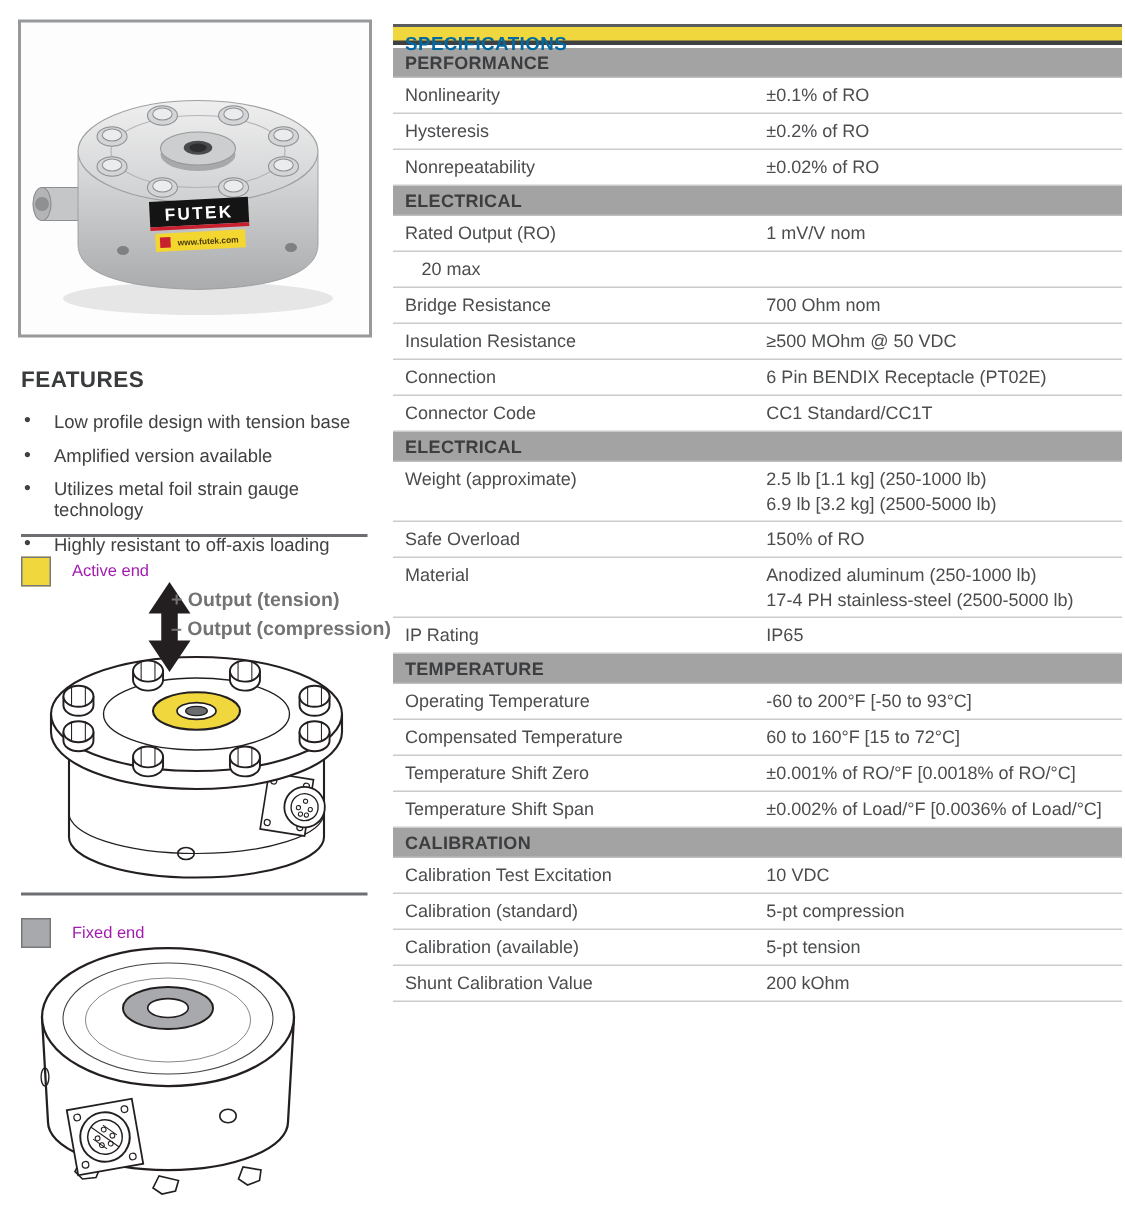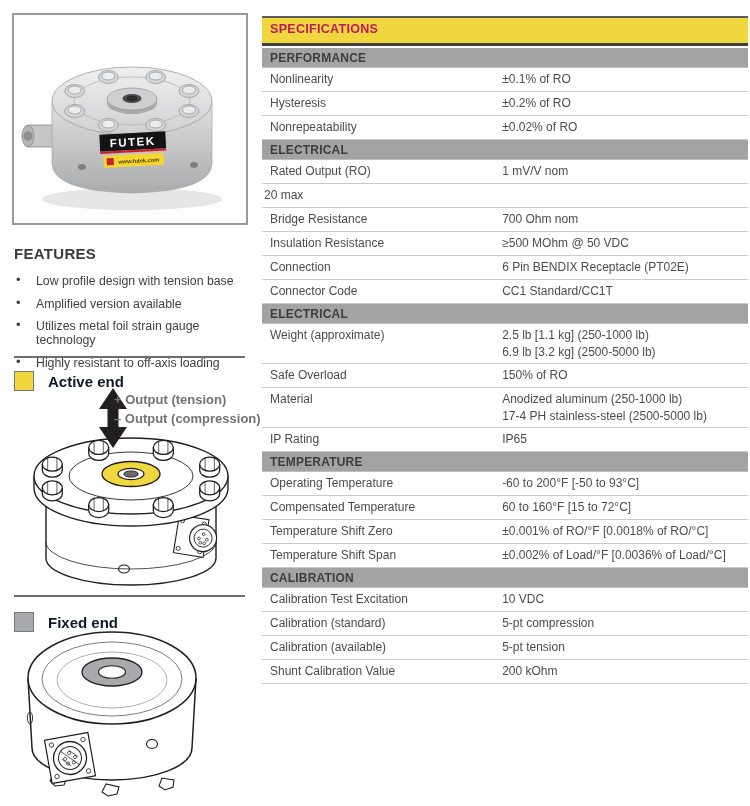--- a/index.html
+++ b/index.html
@@ -22,44 +22,44 @@
   .divider { position:absolute; left:14px; width:231px; border-top:2px solid #6d6e71; }
   .divider-1 { top:356px; }
   .divider-2 { top:595px; }
 
   .legend-row { position:absolute; left:14px; display:flex; align-items:center; gap:14px; }
   .legend-active { top:371px; }
   .legend-fixed  { top:600px;margin-top:12px; }
   .swatch { width:20px; height:20px; border:1.5px solid #77787a; }
   .swatch-active { background:#F0D73E; }
   .swatch-fixed  { background:#A7A9AC; }
-  .legend-label { font-size:15px; font-weight:bold; color:#0f172a; }
+  .legend-label { font-size:11px; font-weight:normal; color:#a21caf; }
 
   .active-diagram { position:absolute; left:10px; top:386px; width:242px; height:208px; }
   .active-diagram svg { position:absolute; left:0; top:0; }
   .out-label { position:absolute; left:104px; font-size:13px; font-weight:bold; white-space:nowrap; color:#737373; }
   .out-tension { top:6px; }
   .out-compression { top:25px; }
 
   .fixed-diagram { position:absolute; left:10px; top:626px; width:242px; height:178px; }
 
   
   .spec-table { position:absolute; left:262px; top:16px; width:486px; }
-  .spec-title { height:30px; line-height:22px; background:#F0D73E;
+  .spec-title { height:14px; line-height:22px; background:#F0D73E;
                 border-top:2px solid #5a5b5d; border-bottom:3px solid #3f4042;
-                font-size:12.5px; font-weight:bold; letter-spacing:.3px; color:#be185d;
+                font-size:12.5px; font-weight:bold; letter-spacing:.3px; color:#0369a1;
                 padding-left:8px; margin-bottom:2px; }
   .section-header { height:20px; line-height:20px; background:#a3a3a3; font-size:12px;
                     font-weight:bold; letter-spacing:.2px; color:#3c3d3f; padding-left:8px;
                     border-bottom:1px solid #bcbec0; }
   .spec-row { display:flex; min-height:24px; border-bottom:1px solid #c9cbcd;
               padding:3px 0; }
   .cell { font-size:12px; line-height:16.5px; color:#4b4c4e; }
   .cell-label { width:49%; padding-left:8px; }
-  .cell-value { width:51%; padding-left:2px; }
+  .cell-value { width:51%; padding-left:2px;margin-left:17px; }
 </style>
 </head>
 <body>
 
 <div class="page">
 
   <div class="photo-box">
     <svg viewBox="0 0 232 208" aria-hidden="true">
       <defs>
         <linearGradient id="gBody" x1="0" y1="0" x2="0" y2="1">

